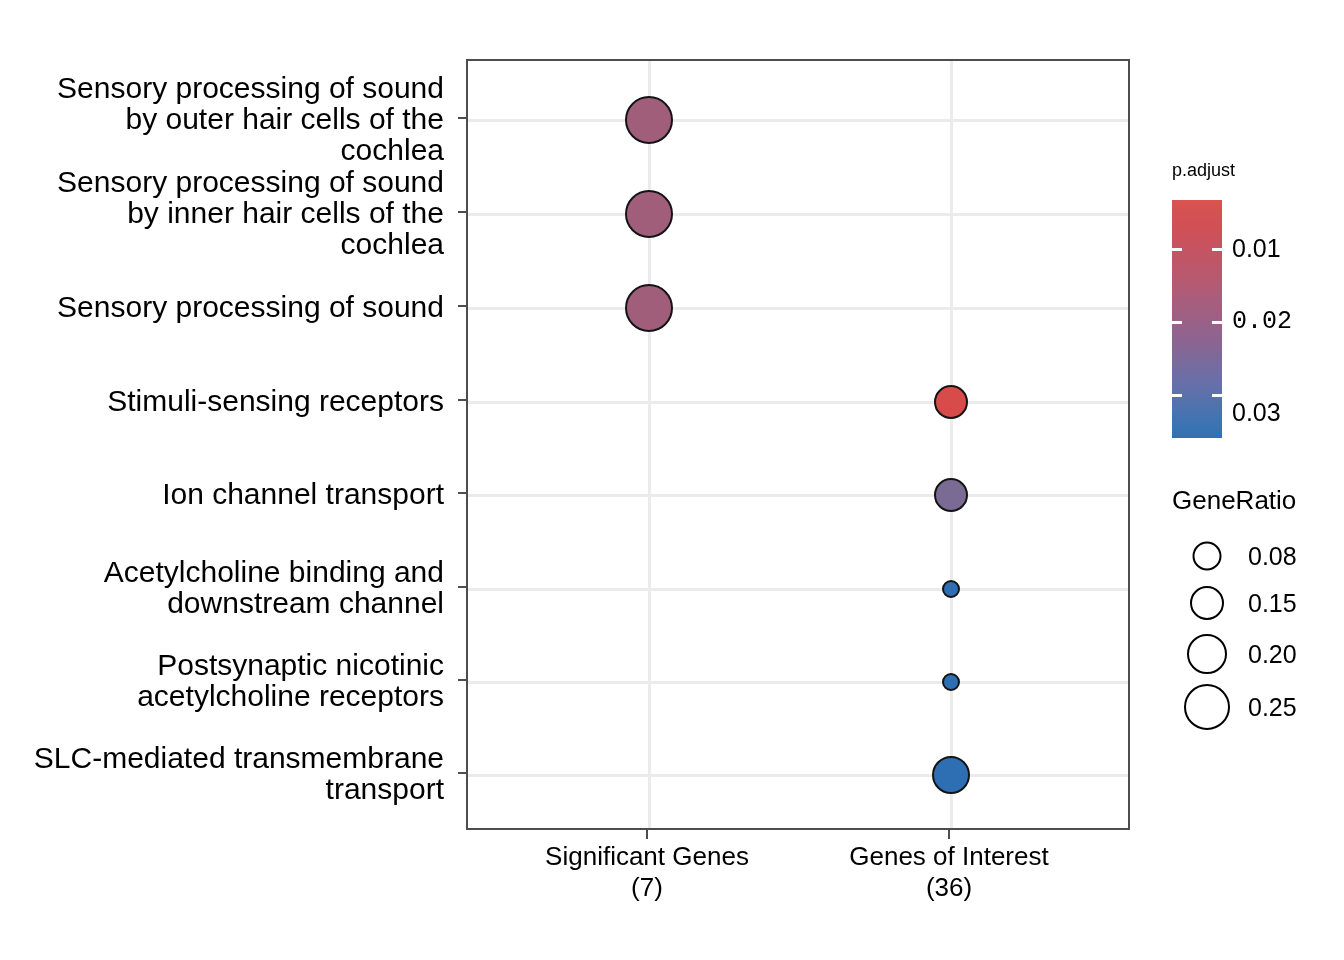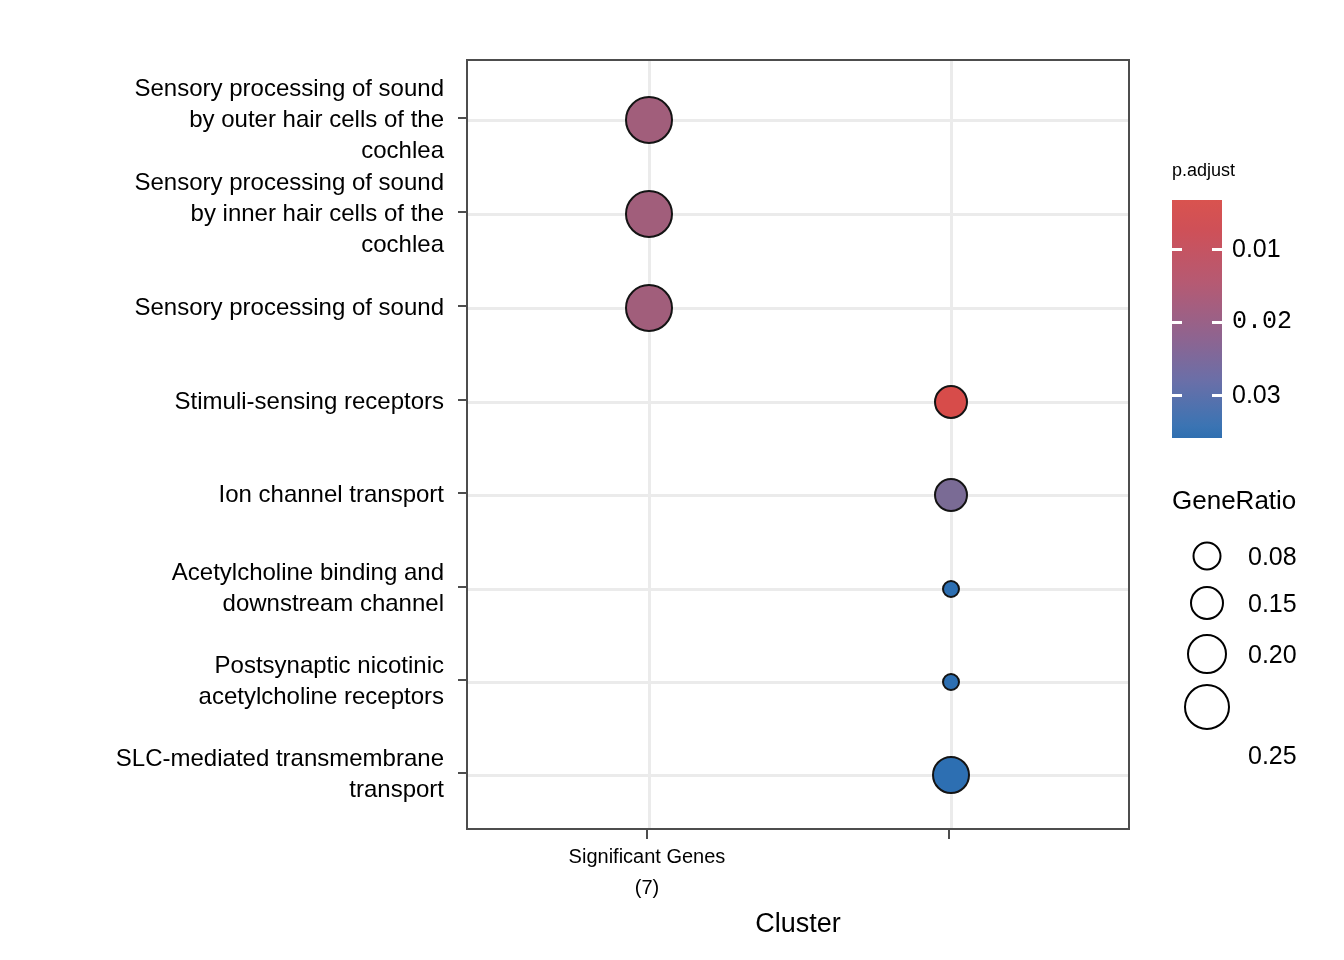--- a/index.html
+++ b/index.html
@@ -10,21 +10,21 @@
     color:#000000;
     overflow:hidden;
     position:relative;
   }
   #stage{position:absolute;left:0;top:0;width:1344px;height:960px;}
   .ylabs-col{position:absolute;left:0;top:0;width:452px;}
   .ylab-row{
     position:absolute;
     width:452px;
     text-align:right;
-    font-size:24px;
+    font-size:30px;
     line-height:31px;
     white-space:pre-line;
     transform:translateY(-50%);
     padding-right:8px;
     box-sizing:border-box;
   }
 
   
   #panel{
     position:absolute;
@@ -55,21 +55,21 @@
     border-radius:50%;
     border:2.5px solid #141414;
     box-sizing:border-box;
     transform:translate(-50%,-50%);
   }
 
   
   .xlab{
     position:absolute;
     text-align:center;
-    font-size:20px;
+    font-size:26px;
     line-height:31px;
     white-space:pre-line;
     transform:translateX(-50%);
     top:841px;
     width:300px;
   }
   #xtitle{
     position:absolute;
     left:466px;width:664px;
     top:908px;
@@ -166,43 +166,44 @@
         <div class="dot" title="SLC-mediated transmembrane transport — GeneRatio 0.194, p.adjust 0.031" style="left: 483px; top: 714px; width: 38px; height: 38px; background: rgb(45, 111, 178);"></div>
       </div>
   </div>
 
   <div id="xticks">
       <div class="tickmark xtick" style="left: 647px;"></div>
       <div class="tickmark xtick" style="left: 949px;"></div>
     </div>
   <div class="xlab" id="xlab0" style="left: 647px;">Significant Genes
 (7)</div>
-  <div id="xtitle">Cluster</div>
+  <div class="xlab" id="xlab1" style="left: 949px;">Genes of Interest
+(36)</div>
 
   <div id="legend-color-title">p.adjust</div>
   <div id="colorbar"></div>
   <div id="cbticks">
       <div class="cbtick-l" style="top: 248px;"></div>
       <div class="cbtick-r" style="top: 248px;"></div>
       <div class="cbtick-l" style="top: 321px;"></div>
       <div class="cbtick-r" style="top: 321px;"></div>
       <div class="cbtick-l" style="top: 394px;"></div>
       <div class="cbtick-r" style="top: 394px;"></div>
     </div>
   <div id="cblabels">
       <div class="cblabel" style="top: 248px;">0.01</div>
       <div class="cblabel" style="top: 321px; font-family: Liberation Mono, monospace;">0.02</div>
-      <div class="cblabel" style="top: 394px;">0.03</div>
+      <div class="cblabel" style="top: 412px;">0.03</div>
     </div>
 
   <div id="legend-size-title">GeneRatio</div>
   <div id="sizelegend">
       <div class="sizecirc" style="top: 556px; width: 29px; height: 29px;"></div>
       <div class="sizelabel" style="top: 556px;">0.08</div>
       <div class="sizecirc" style="top: 603px; width: 34px; height: 34px;"></div>
       <div class="sizelabel" style="top: 603px;">0.15</div>
       <div class="sizecirc" style="top: 654px; width: 40px; height: 40px;"></div>
       <div class="sizelabel" style="top: 654px;">0.20</div>
       <div class="sizecirc" style="top: 707px; width: 46px; height: 46px;"></div>
-      <div class="sizelabel" style="top: 707px; margin-top: 48px;">0.25</div>
+      <div class="sizelabel" style="top: 707px;">0.25</div>
     </div>
 
 </div>
 
 </body></html>

